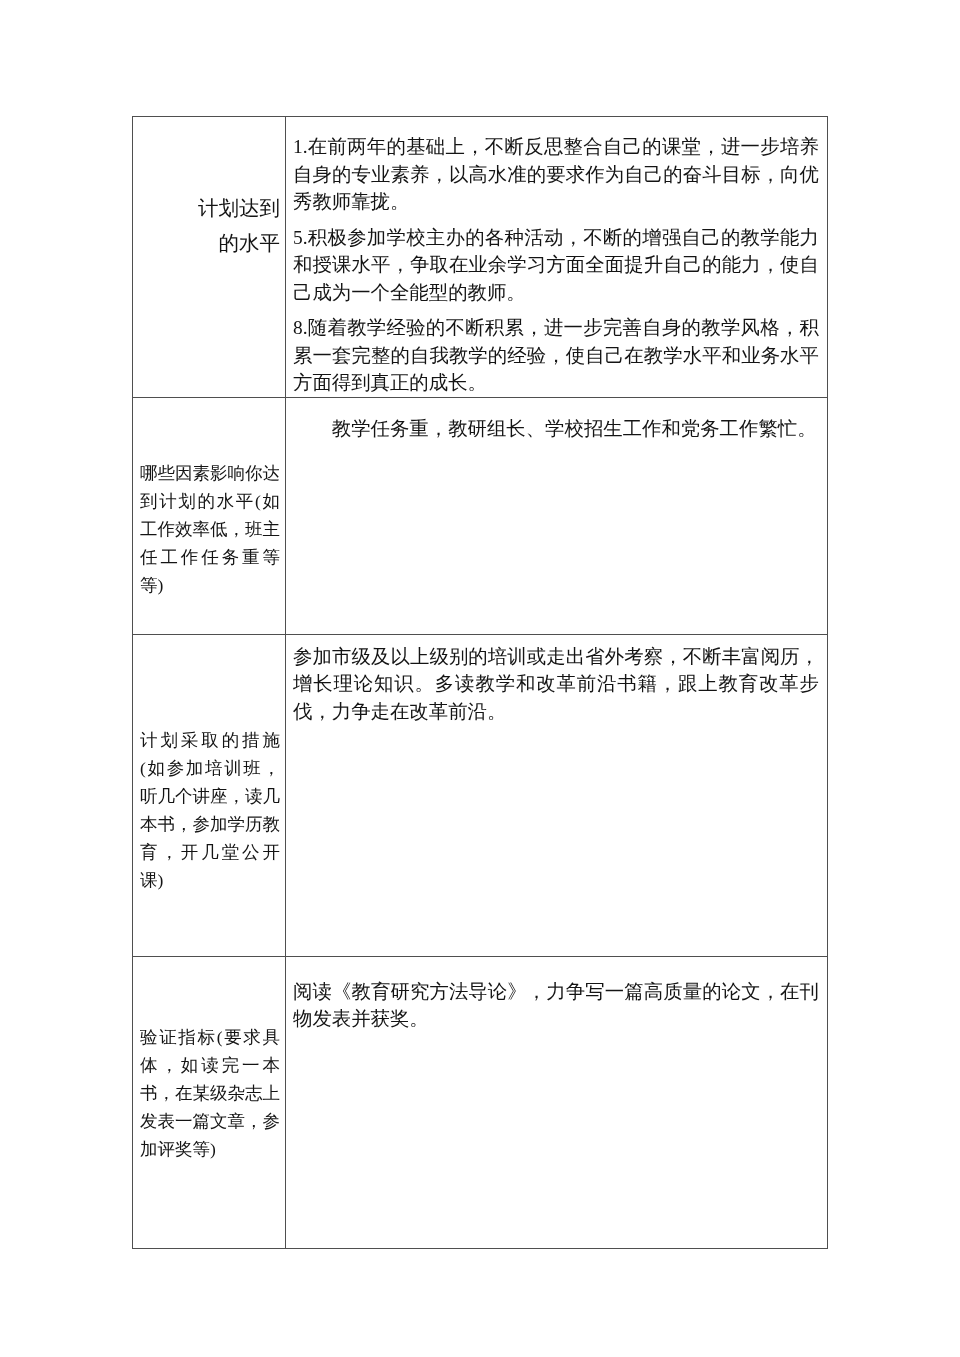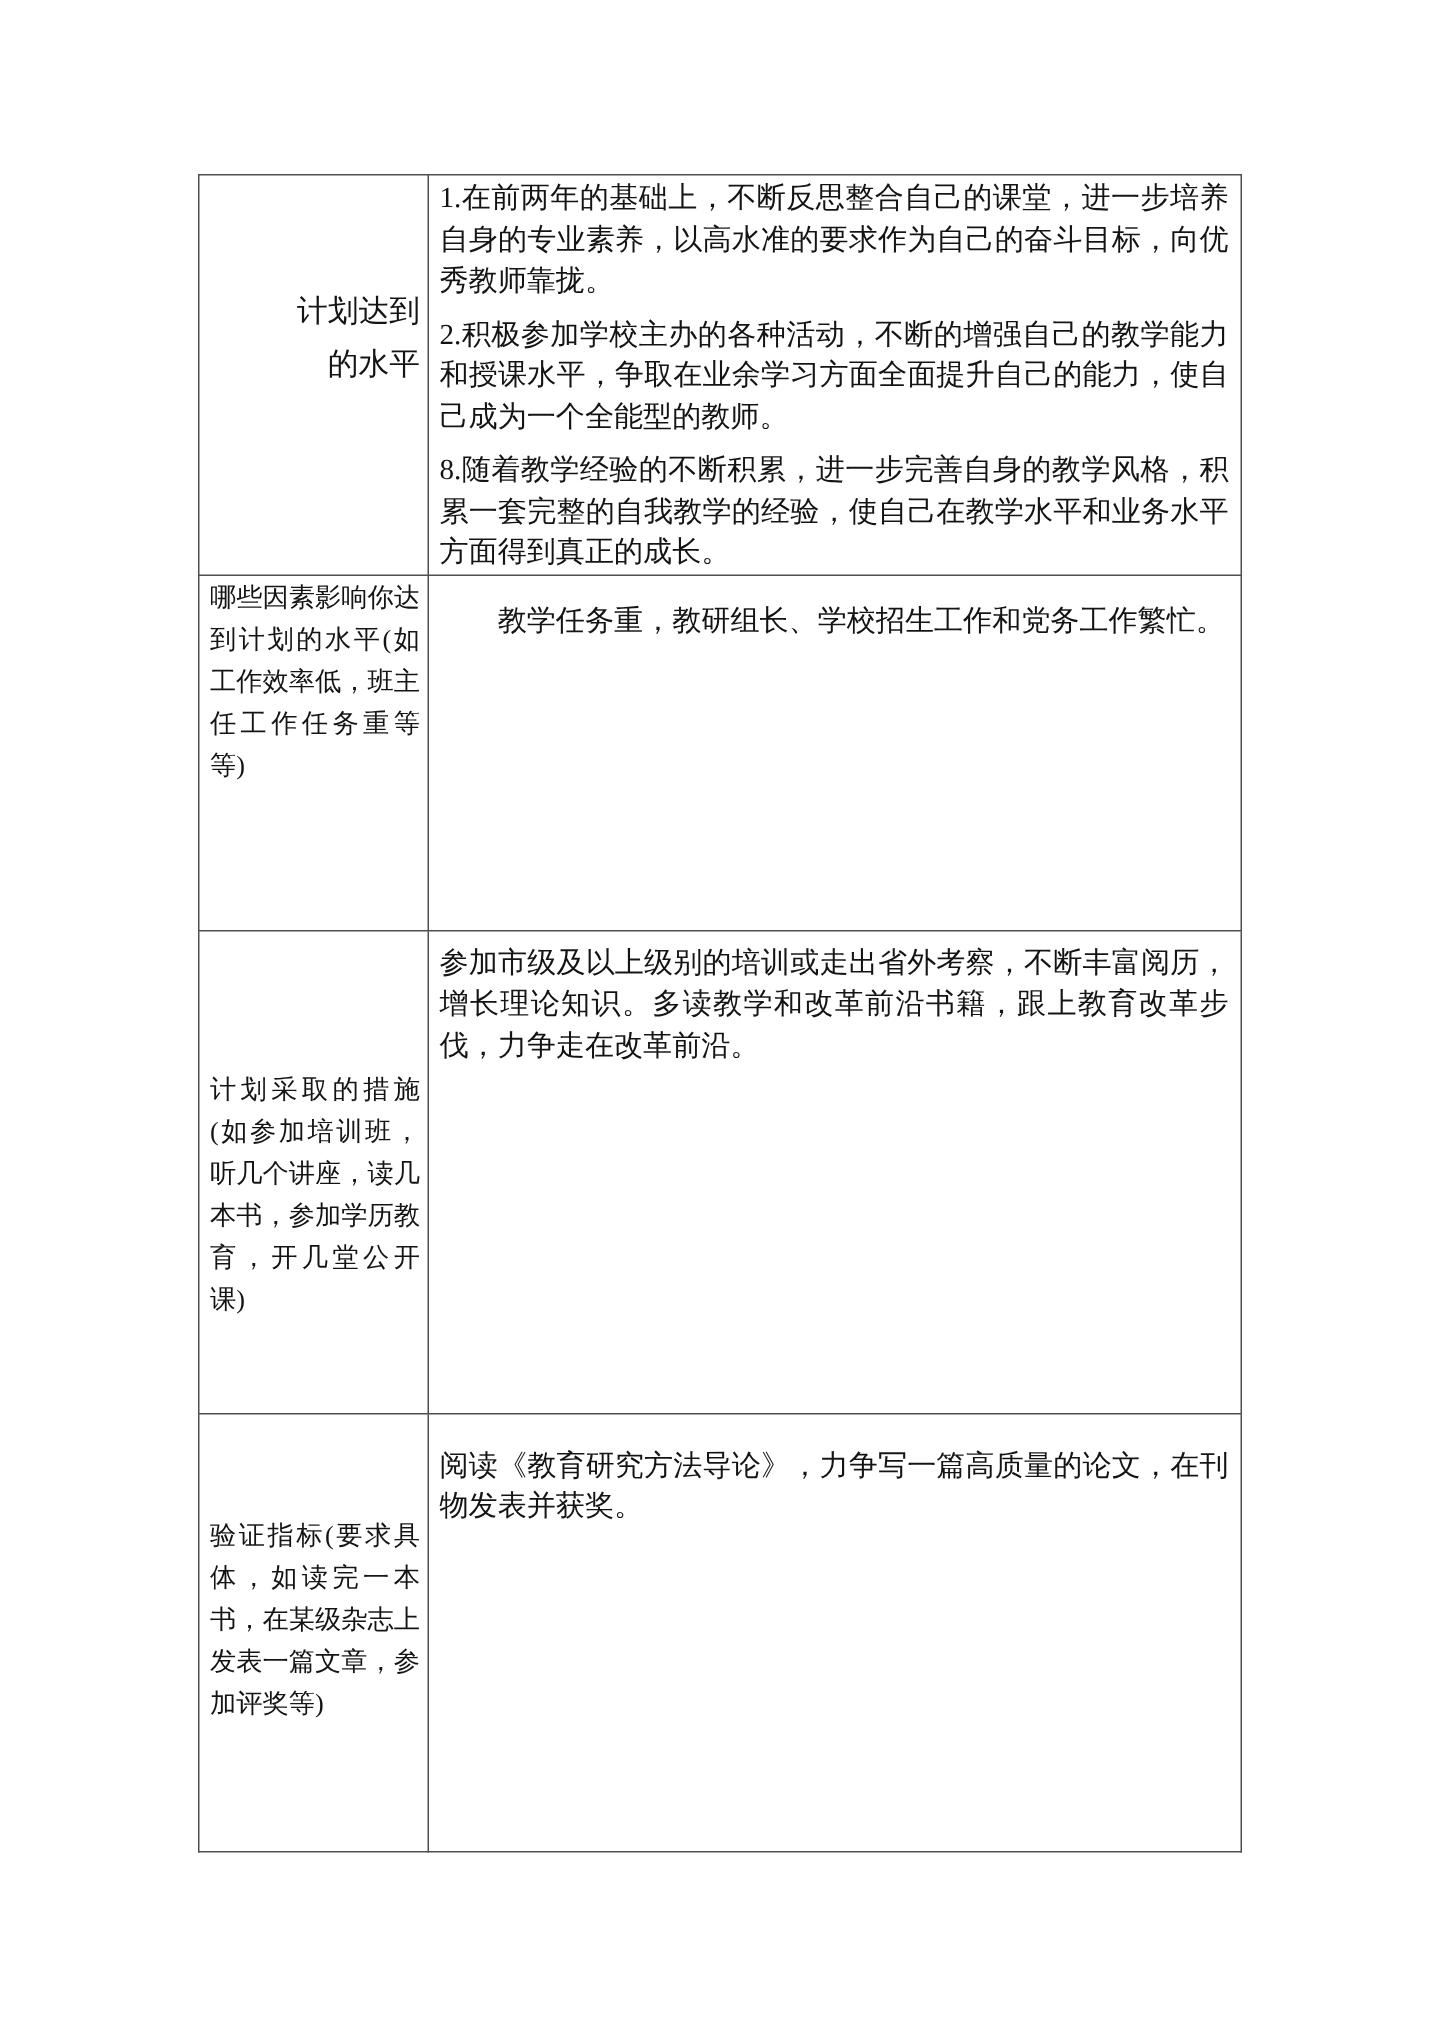--- a/index.html
+++ b/index.html
@@ -43,35 +43,35 @@
     line-break: strict;
     overflow-wrap: break-word;
     padding: 0 5px 0 7px;
   }
   .lc1 {
     font-size: 20.5px;
     line-height: 35px;
     text-align: center;
     padding-top: 74px;
   }
-  .lc2 { }
+  .lc2 { padding-top: 61px; }
   .lc3 { padding-top: 91px; margin-left: 25px; }
   .lc4 { padding-top: 66px; }
   .lc1 .label-line { text-align: right; }
   
   .content-cell {
     font-size: 19.4px;
     line-height: 27.5px;
     line-break: strict;
     text-align: justify;
     text-justify: inter-character;
     overflow-wrap: break-word;
     padding: 2px 8px 0 7px;
   }
-  .cc1 { padding-top: 2px; }
+  .cc1 { padding-top: 16px; }
   .cc2 { padding-top: 17px; }
   .cc3 { padding-top: 8px; }
   .cc4 { padding-top: 21px; }
   .content-cell p {
     margin: 0;
   }
   .content-cell p + p {
     margin-top: 8px;
   }
   .indent {
@@ -93,21 +93,21 @@
       <col style="width:542px">
     </colgroup>
     <tbody>
         <tr class="r1">
       <td class="label-cell lc1">
         <div class="label-line">计划达到</div>
         <div class="label-line">的水平</div>
       </td>
       <td class="content-cell cc1">
         <p>1.在前两年的基础上，不断反思整合自己的课堂，进一步培养自身的专业素养，以高水准的要求作为自己的奋斗目标，向优秀教师靠拢。</p>
-        <p>2.积极参加学校主办的各种活动，不断的增强自己的教学能力和授课水平，争取在业余学习方面全面提升自己的能力，使自己成为一个全能型的教师。</p>
+        <p>5.积极参加学校主办的各种活动，不断的增强自己的教学能力和授课水平，争取在业余学习方面全面提升自己的能力，使自己成为一个全能型的教师。</p>
         <p>8.随着教学经验的不断积累，进一步完善自身的教学风格，积累一套完整的自我教学的经验，使自己在教学水平和业务水平方面得到真正的成长。</p>
       </td>
     </tr>
     <tr class="r2">
       <td class="label-cell lc2">
         <div class="label-text">哪些因素影响你达到计划的水平(如工作效率低，班主任工作任务重等等)</div>
       </td>
       <td class="content-cell cc2">
         <p class="indent">教学任务重，教研组长、学校招生工作和党务工作繁忙。</p>
       </td>

